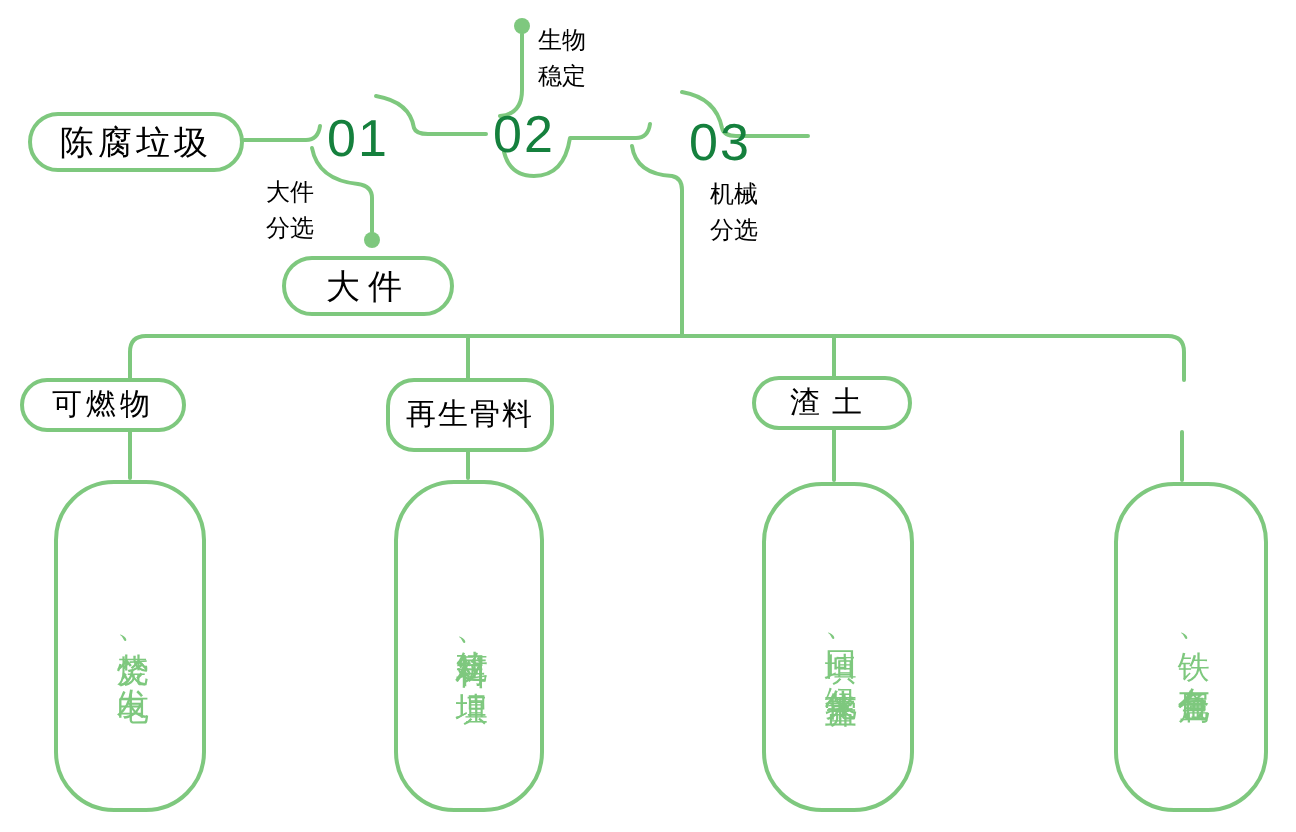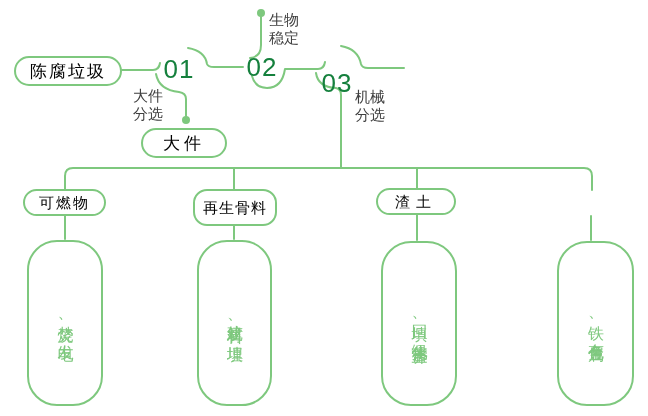--- a/index.html
+++ b/index.html
@@ -19,21 +19,21 @@
     font-size:17px;line-height:1;white-space:nowrap;
   }
   .pill-sm{font-size:15px;border-radius:14px;}
   .stepnum{
     position:absolute;width:36px;text-align:center;
     color:#15803d;font-size:26px;line-height:26px;
     letter-spacing:1px;background:transparent;
   }
   .steplabel{
     position:absolute;width:34px;
-    color:#404040;font-size:15px;line-height:18px;
+    color:#000000;font-size:12px;line-height:18px;
     word-break:break-all;
   }
   .bigbox{
     position:absolute;box-sizing:border-box;
     border:2px solid #7ec87e;border-radius:30px;background:#ffffff;
     display:flex;align-items:center;justify-content:center;
   }
   .vtext{
     writing-mode:vertical-rl;text-orientation:upright;
     color:#7ec87e;font-size:16px;line-height:1.05;
@@ -72,29 +72,29 @@
       <path d="M234 216 V239"></path>
       <path d="M417 215 V240"></path>
       <path d="M591 216 V240"></path>
     </g>
   </svg>
 
   <div class="pill" style="left:14px;top:56px;width:108px;height:30px;letter-spacing:2px;">陈腐垃圾</div>
 
   <div class="stepnum" style="left:161px;top:56px;">01</div>
   <div class="stepnum" style="left:244px;top:54px;">02</div>
-  <div class="stepnum" style="left:319px;top:58px;margin-top:12px;">03</div>
+  <div class="stepnum" style="left:342px;top:58px;">03</div>
 
   <div class="steplabel" style="left:133px;top:87px;">大件分选</div>
   <div class="steplabel" style="left:269px;top:11px;">生物稳定</div>
   <div class="steplabel" style="left:355px;top:88px;">机械分选</div>
 
   <div class="pill" style="left:141px;top:128px;width:86px;height:30px;letter-spacing:4px;">大件</div>
 
-  <div class="pill pill-sm" style="left:23px;top:189px;width:83px;height:27px;letter-spacing:2px;">可燃物</div>
+  <div class="pill pill-sm" style="left:10px;top:189px;width:83px;height:27px;letter-spacing:2px;">可燃物</div>
   <div class="bigbox" style="left:27px;top:240px;width:76px;height:166px;">
     <span class="vtext">焚烧、发电</span>
   </div>
 
   <div class="pill pill-sm" style="left:193px;top:189px;width:84px;height:37px;letter-spacing:1px;text-align:center;">再生骨料</div>
   <div class="bigbox" style="left:197px;top:240px;width:75px;height:166px;">
     <span class="vtext">建筑材料、填埋</span>
   </div>
 
   <div class="pill pill-sm" style="left:376px;top:188px;width:80px;height:27px;letter-spacing:6px;text-align:right;">渣土</div>

